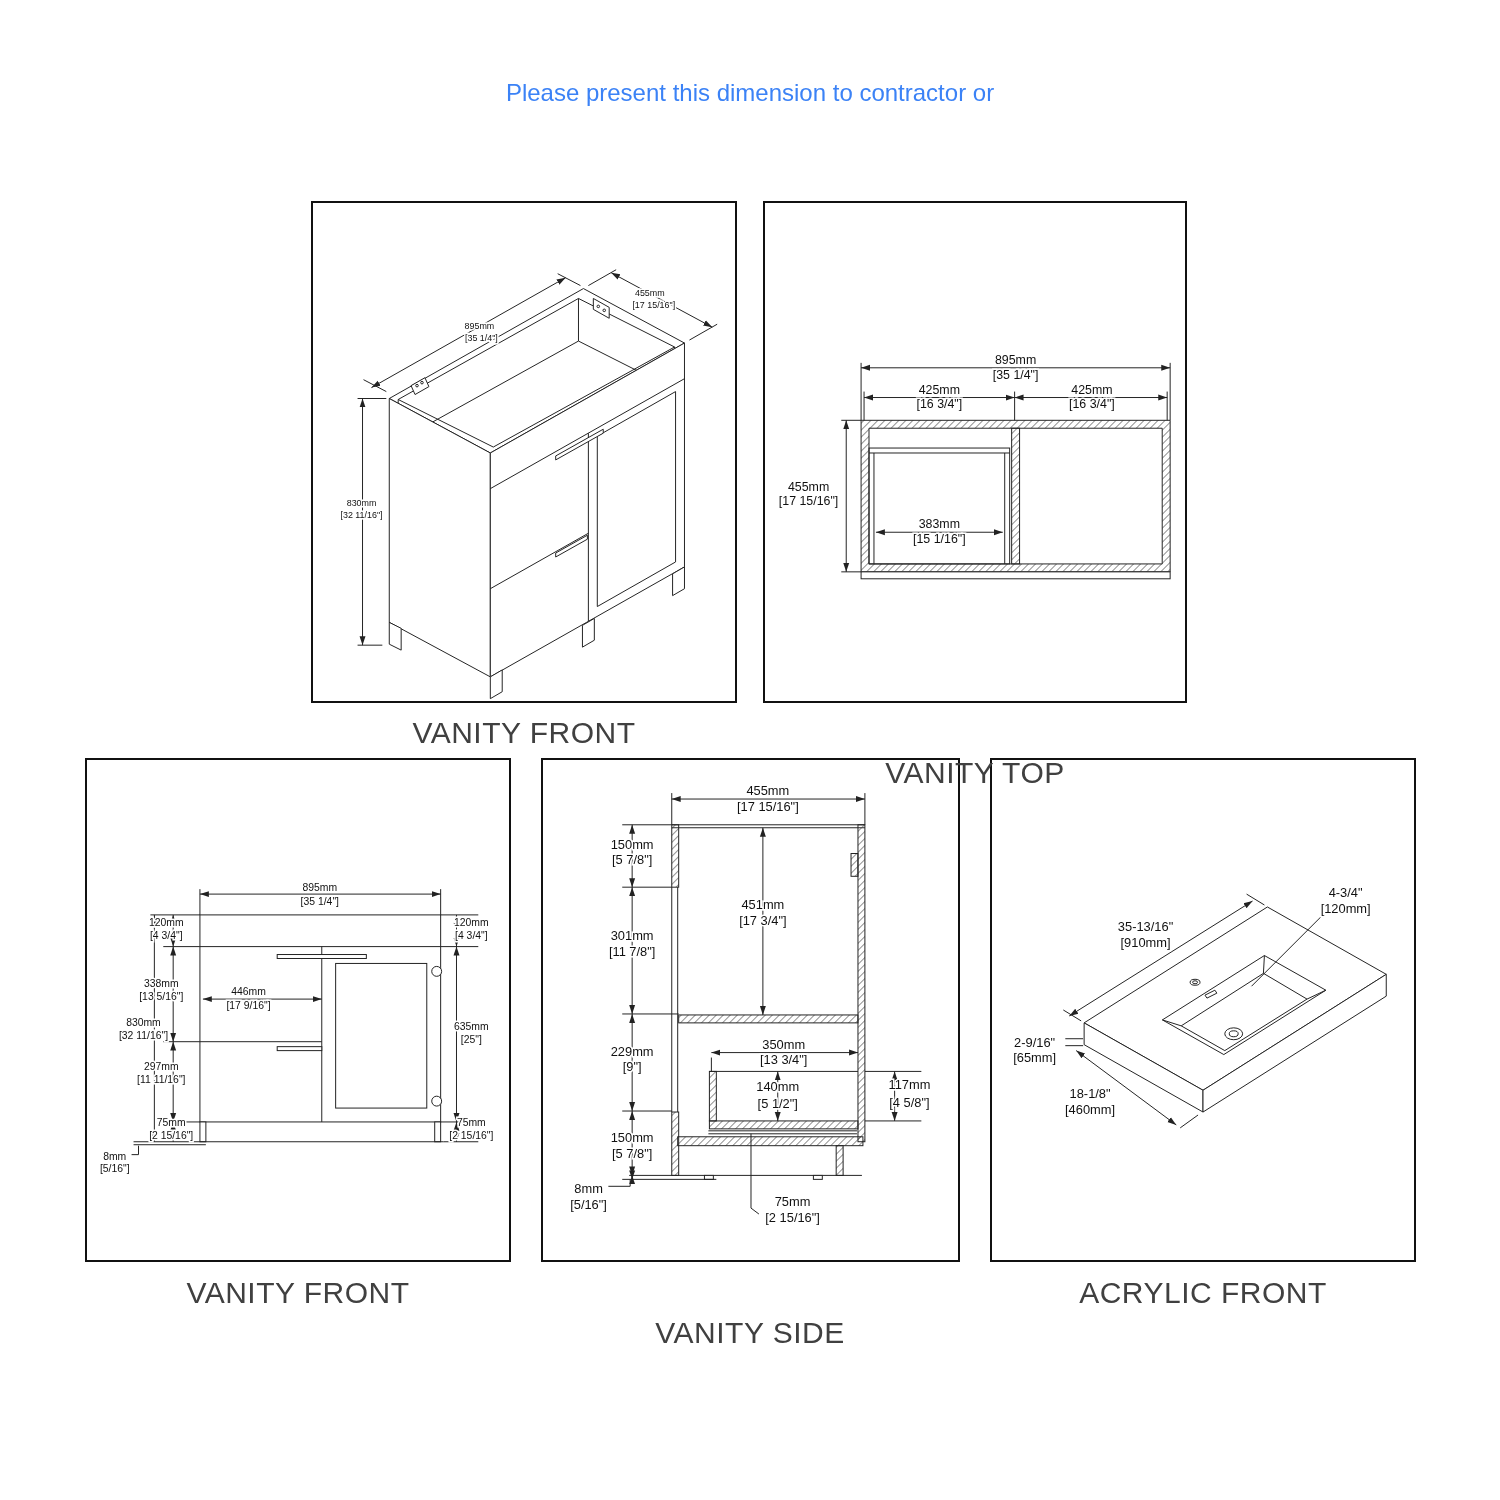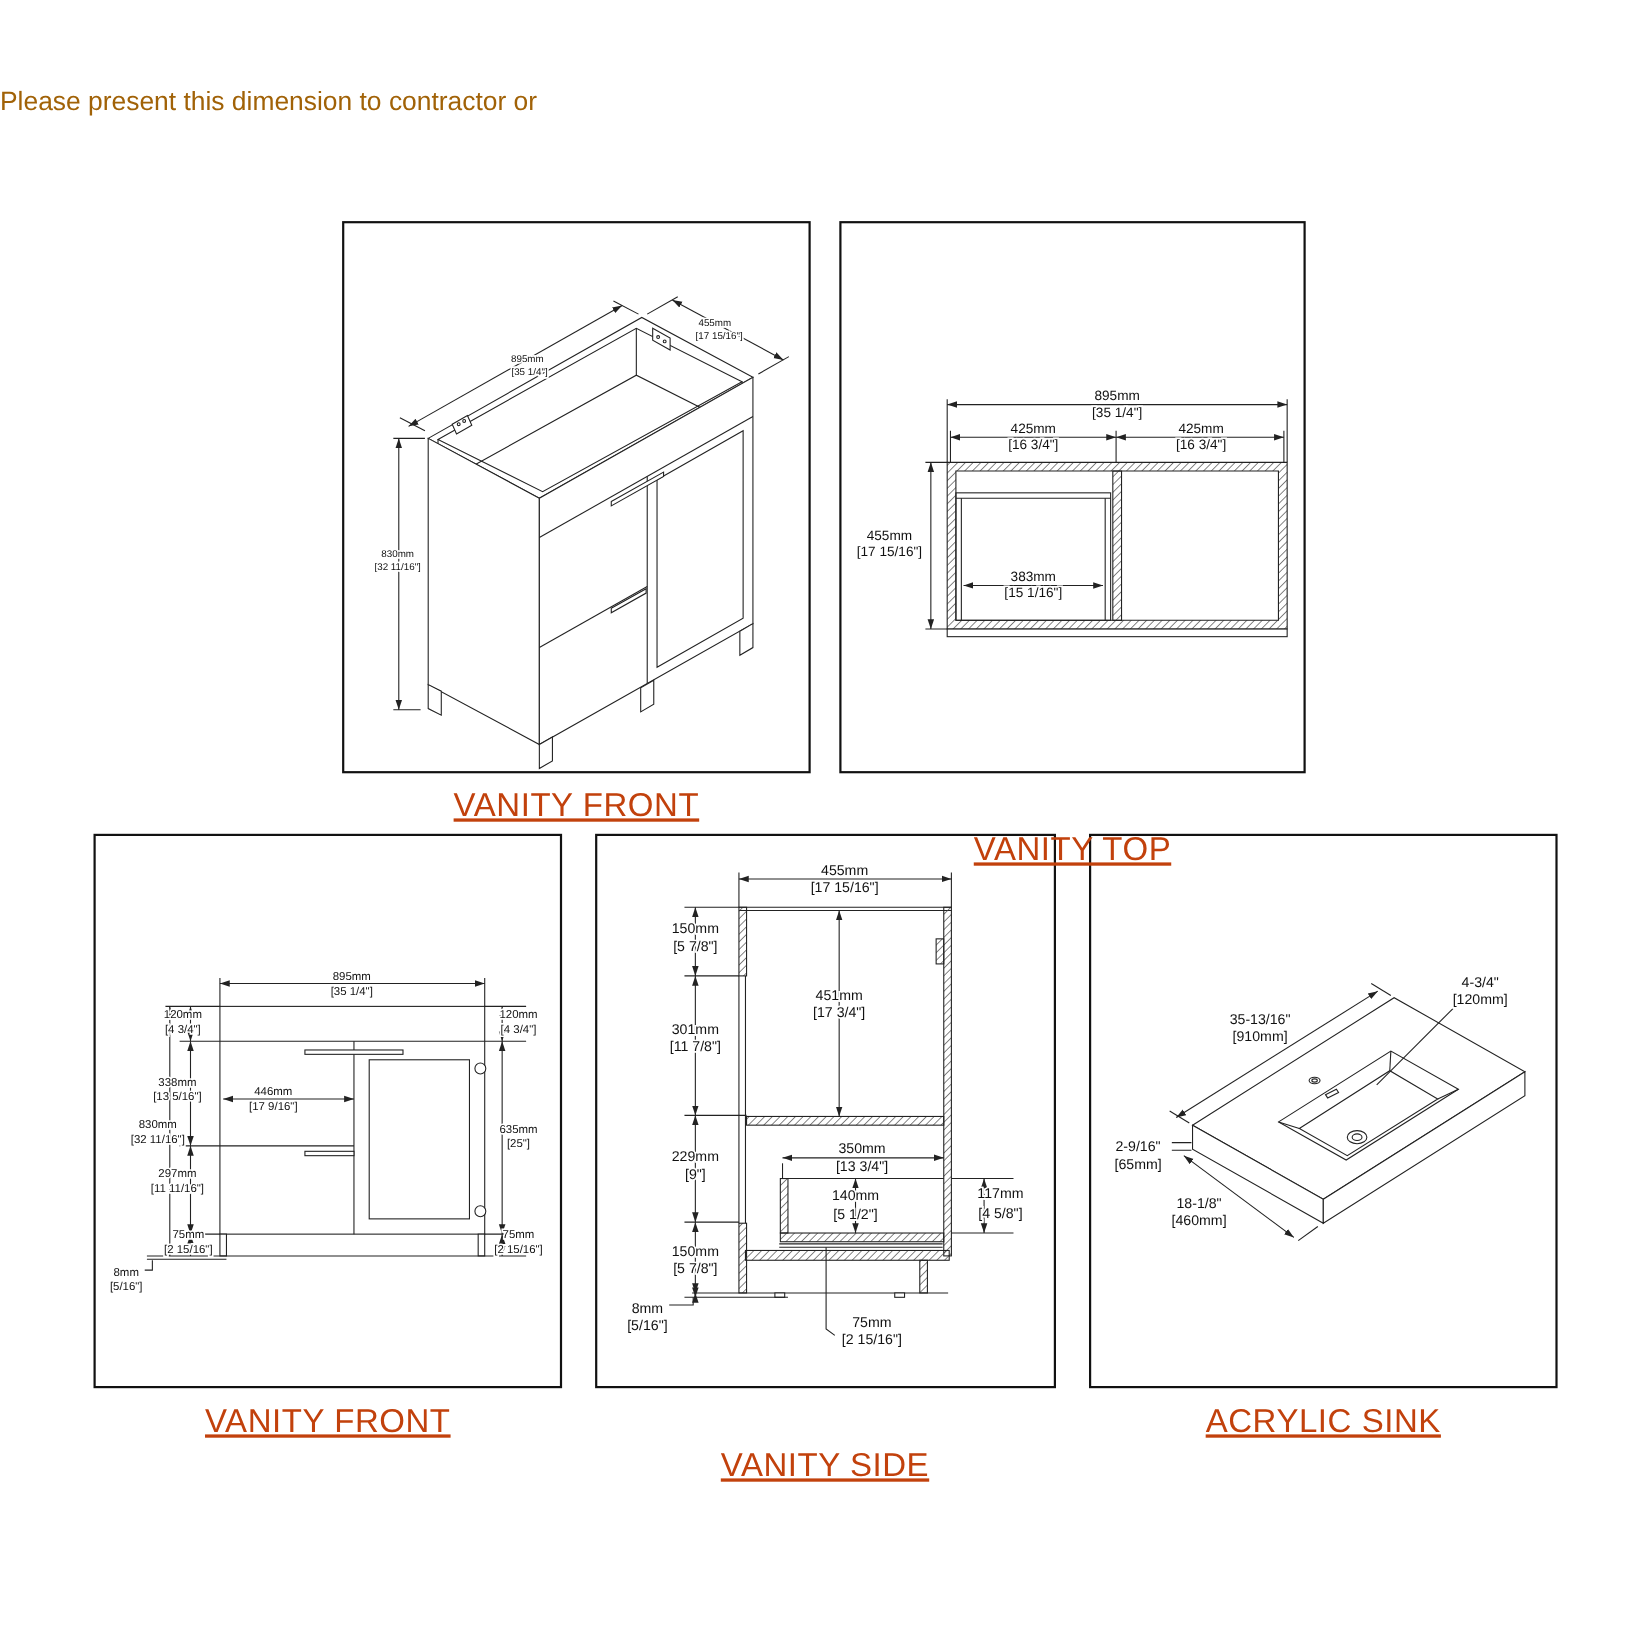--- a/index.html
+++ b/index.html
@@ -1,25 +1,25 @@
 <!DOCTYPE html>
 <html><head>
 <meta charset="utf-8">
 <style>
   html,body{margin:0;padding:0;background:#fff;}
   body{width:1500px;height:1500px;position:relative;font-family:"Liberation Sans",sans-serif;}
-  .title{position:absolute;left:0;top:72px;width:1500px;text-align:left;color:#a16207;}
+  .title{position:absolute;left:0;top:72px;width:1500px;text-align:center;color:#3b82f6;}
   .title div{font-size:24px;line-height:42px;}
   .panel{position:absolute;border:2.5px solid #111;background:#fff;box-sizing:border-box;text-decoration:underline;}
   #p-iso  {left:311px;top:201px;width:426px;height:502px;}
   #p-top  {left:763px;top:201px;width:424px;height:502px;}
   #p-front{left:85px; top:758px;width:426px;height:504px;}
   #p-side {left:541px;top:758px;width:419px;height:504px;}
   #p-sink {left:990px;top:758px;width:426px;height:504px;}
-  .plabel{position:absolute;transform:translateX(-50%);font-size:30px;color:#c2410c;white-space:nowrap;letter-spacing:0.5px;text-decoration:underline;}
+  .plabel{position:absolute;transform:translateX(-50%);font-size:30px;color:#404040;white-space:nowrap;letter-spacing:0.5px;}
   svg{display:block;width:100%;height:100%;}
   svg text{font-family:"Liberation Sans",sans-serif;fill:#111;stroke:#fff;stroke-width:3px;paint-order:stroke;text-anchor:middle;}
   #s1 text{font-size:9px;}
   #s2 text{font-size:12.5px;}
   #s3 text{font-size:10.5px;}
   #s4 text{font-size:13px;}
   #s5 text{font-size:13px;}
   .ln{fill:none;stroke:#222;stroke-width:1;}
   .lnw{fill:#fff;stroke:#222;stroke-width:1;}
   .ht{stroke:#222;stroke-width:1;}
@@ -311,13 +311,13 @@
   <text x="43" y="305">[65mm]</text>
   <text x="99" y="341">18-1/8"</text>
   <text x="99" y="357">[460mm]</text>
 </svg>
 </div>
 
 <div class="plabel" style="left:524px;top:716px;">VANITY FRONT</div>
 <div class="plabel" style="left:975px;top:756px;">VANITY TOP</div>
 <div class="plabel" style="left:298px;top:1276px;">VANITY FRONT</div>
 <div class="plabel" style="left:750px;top:1316px;">VANITY SIDE</div>
-<div class="plabel" style="left:1203px;top:1276px;">ACRYLIC SINK</div>
+<div class="plabel" style="left:1203px;top:1276px;">ACRYLIC FRONT</div>
 
 </body></html>

